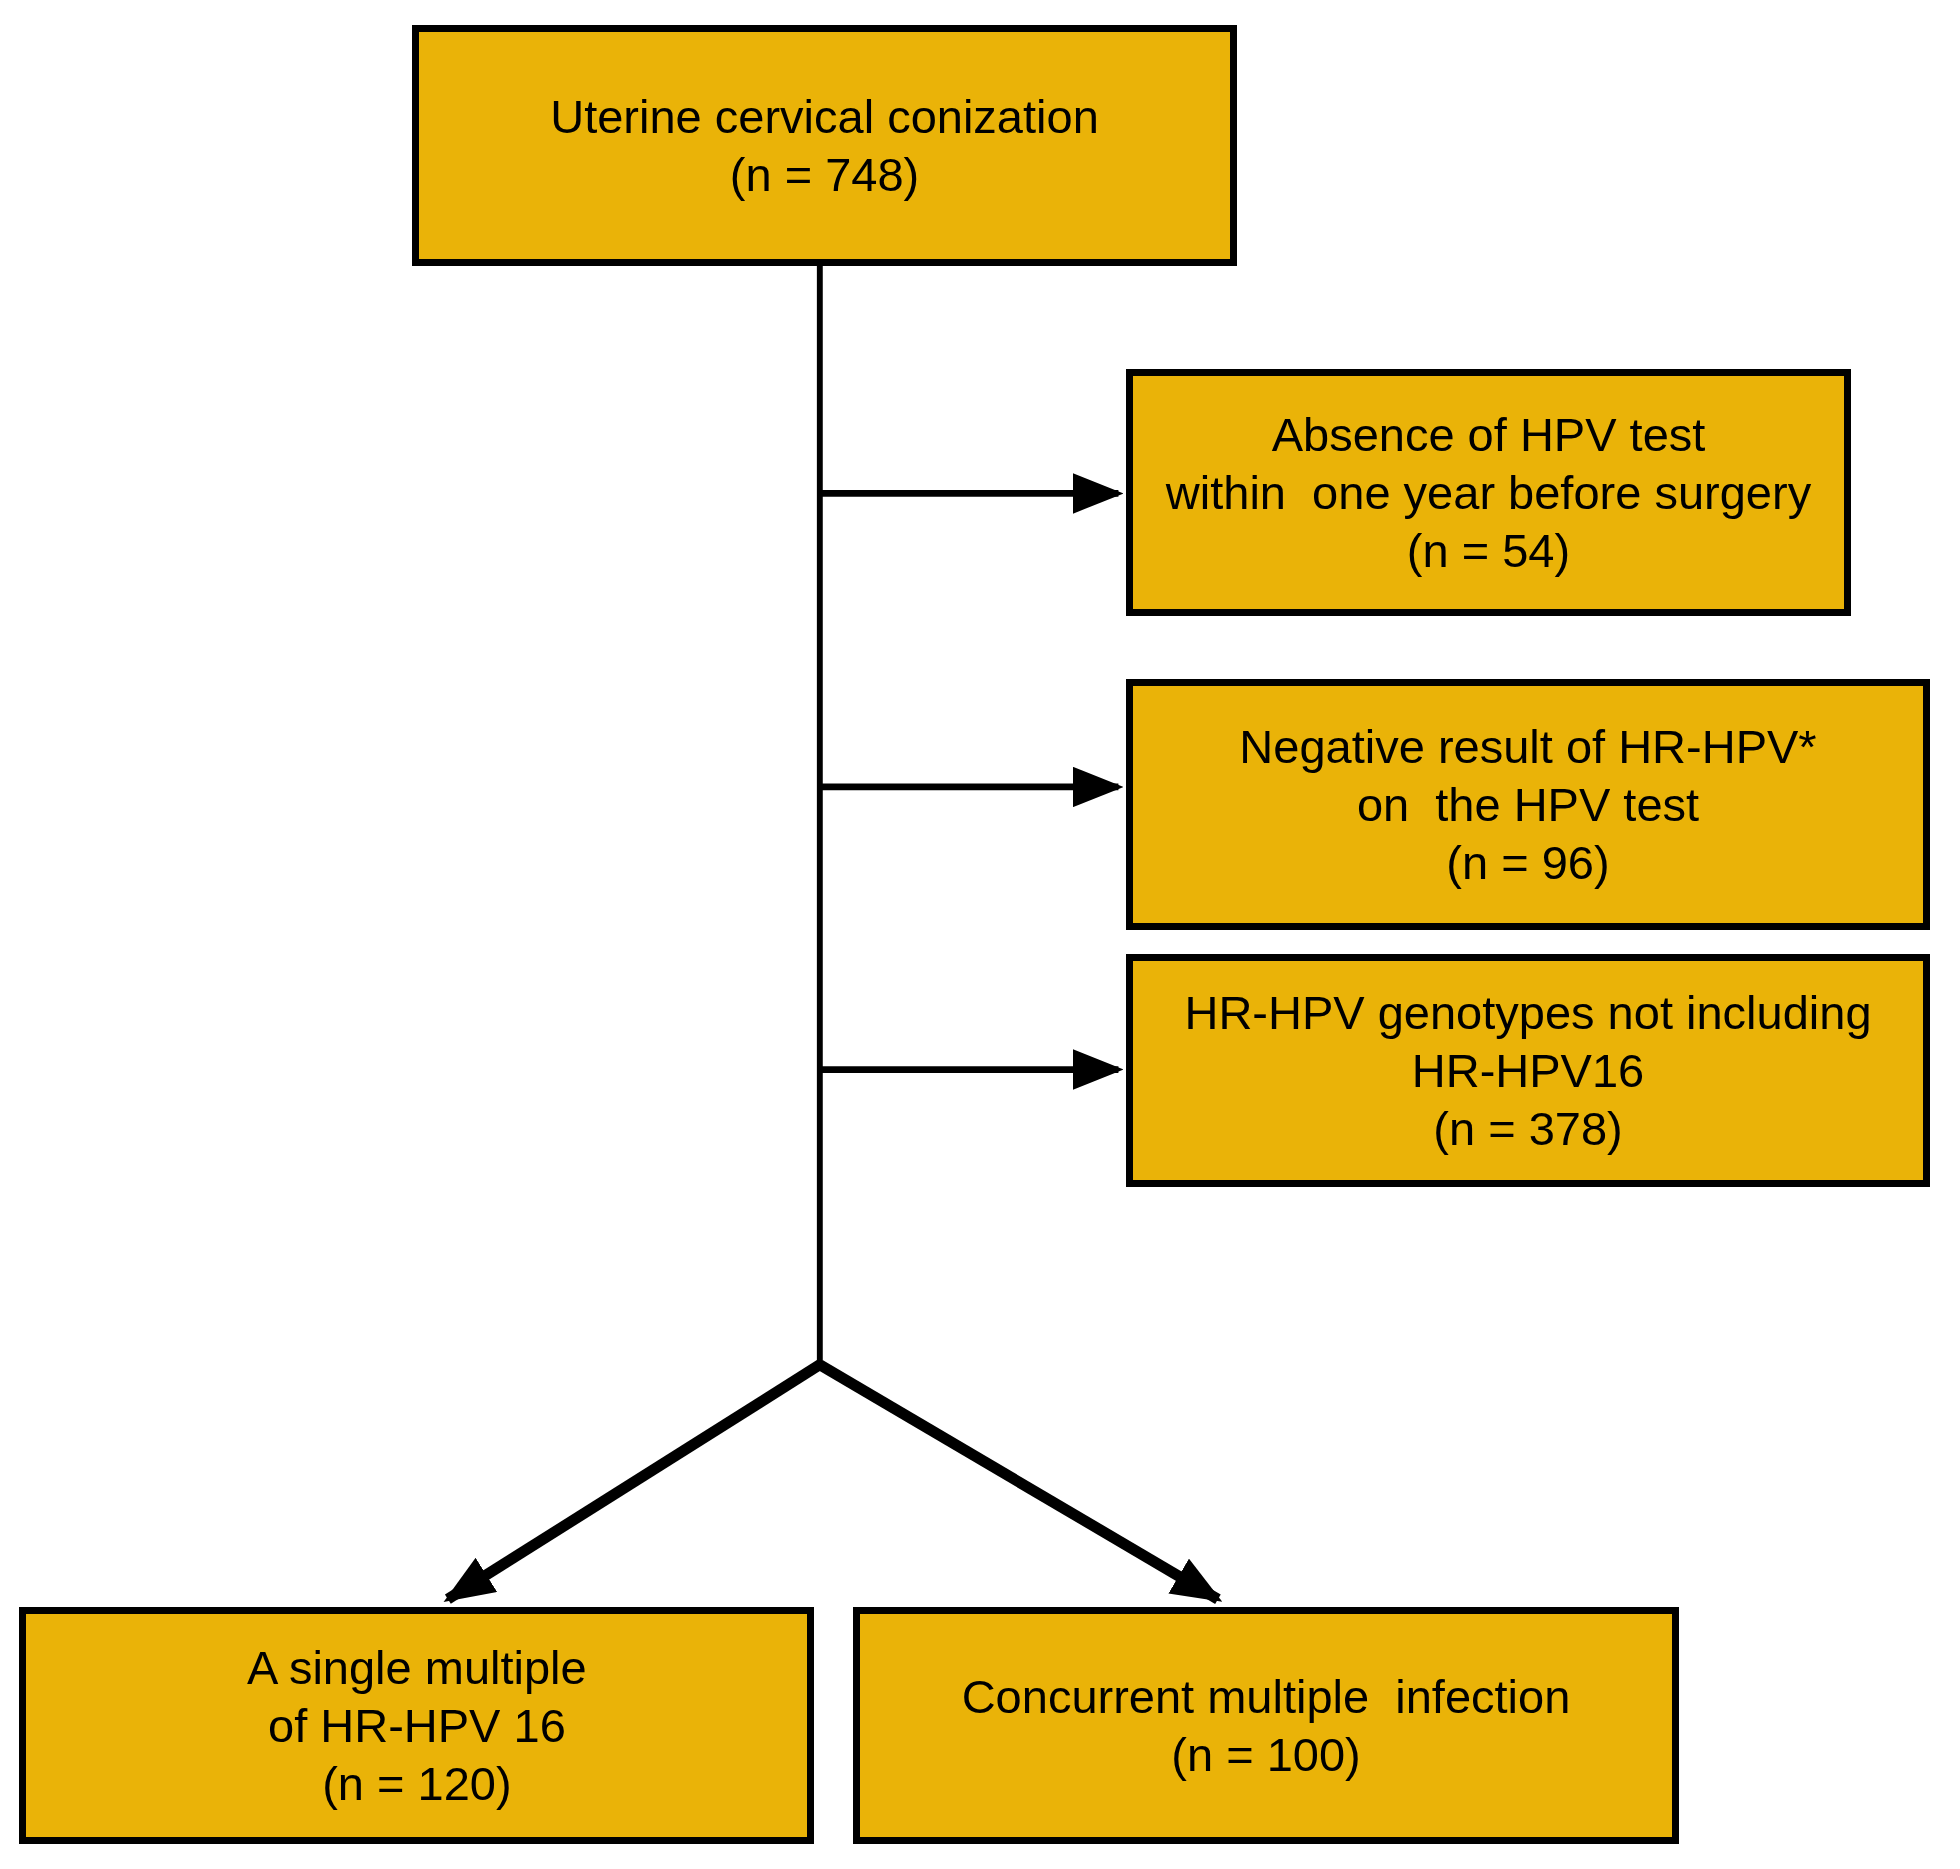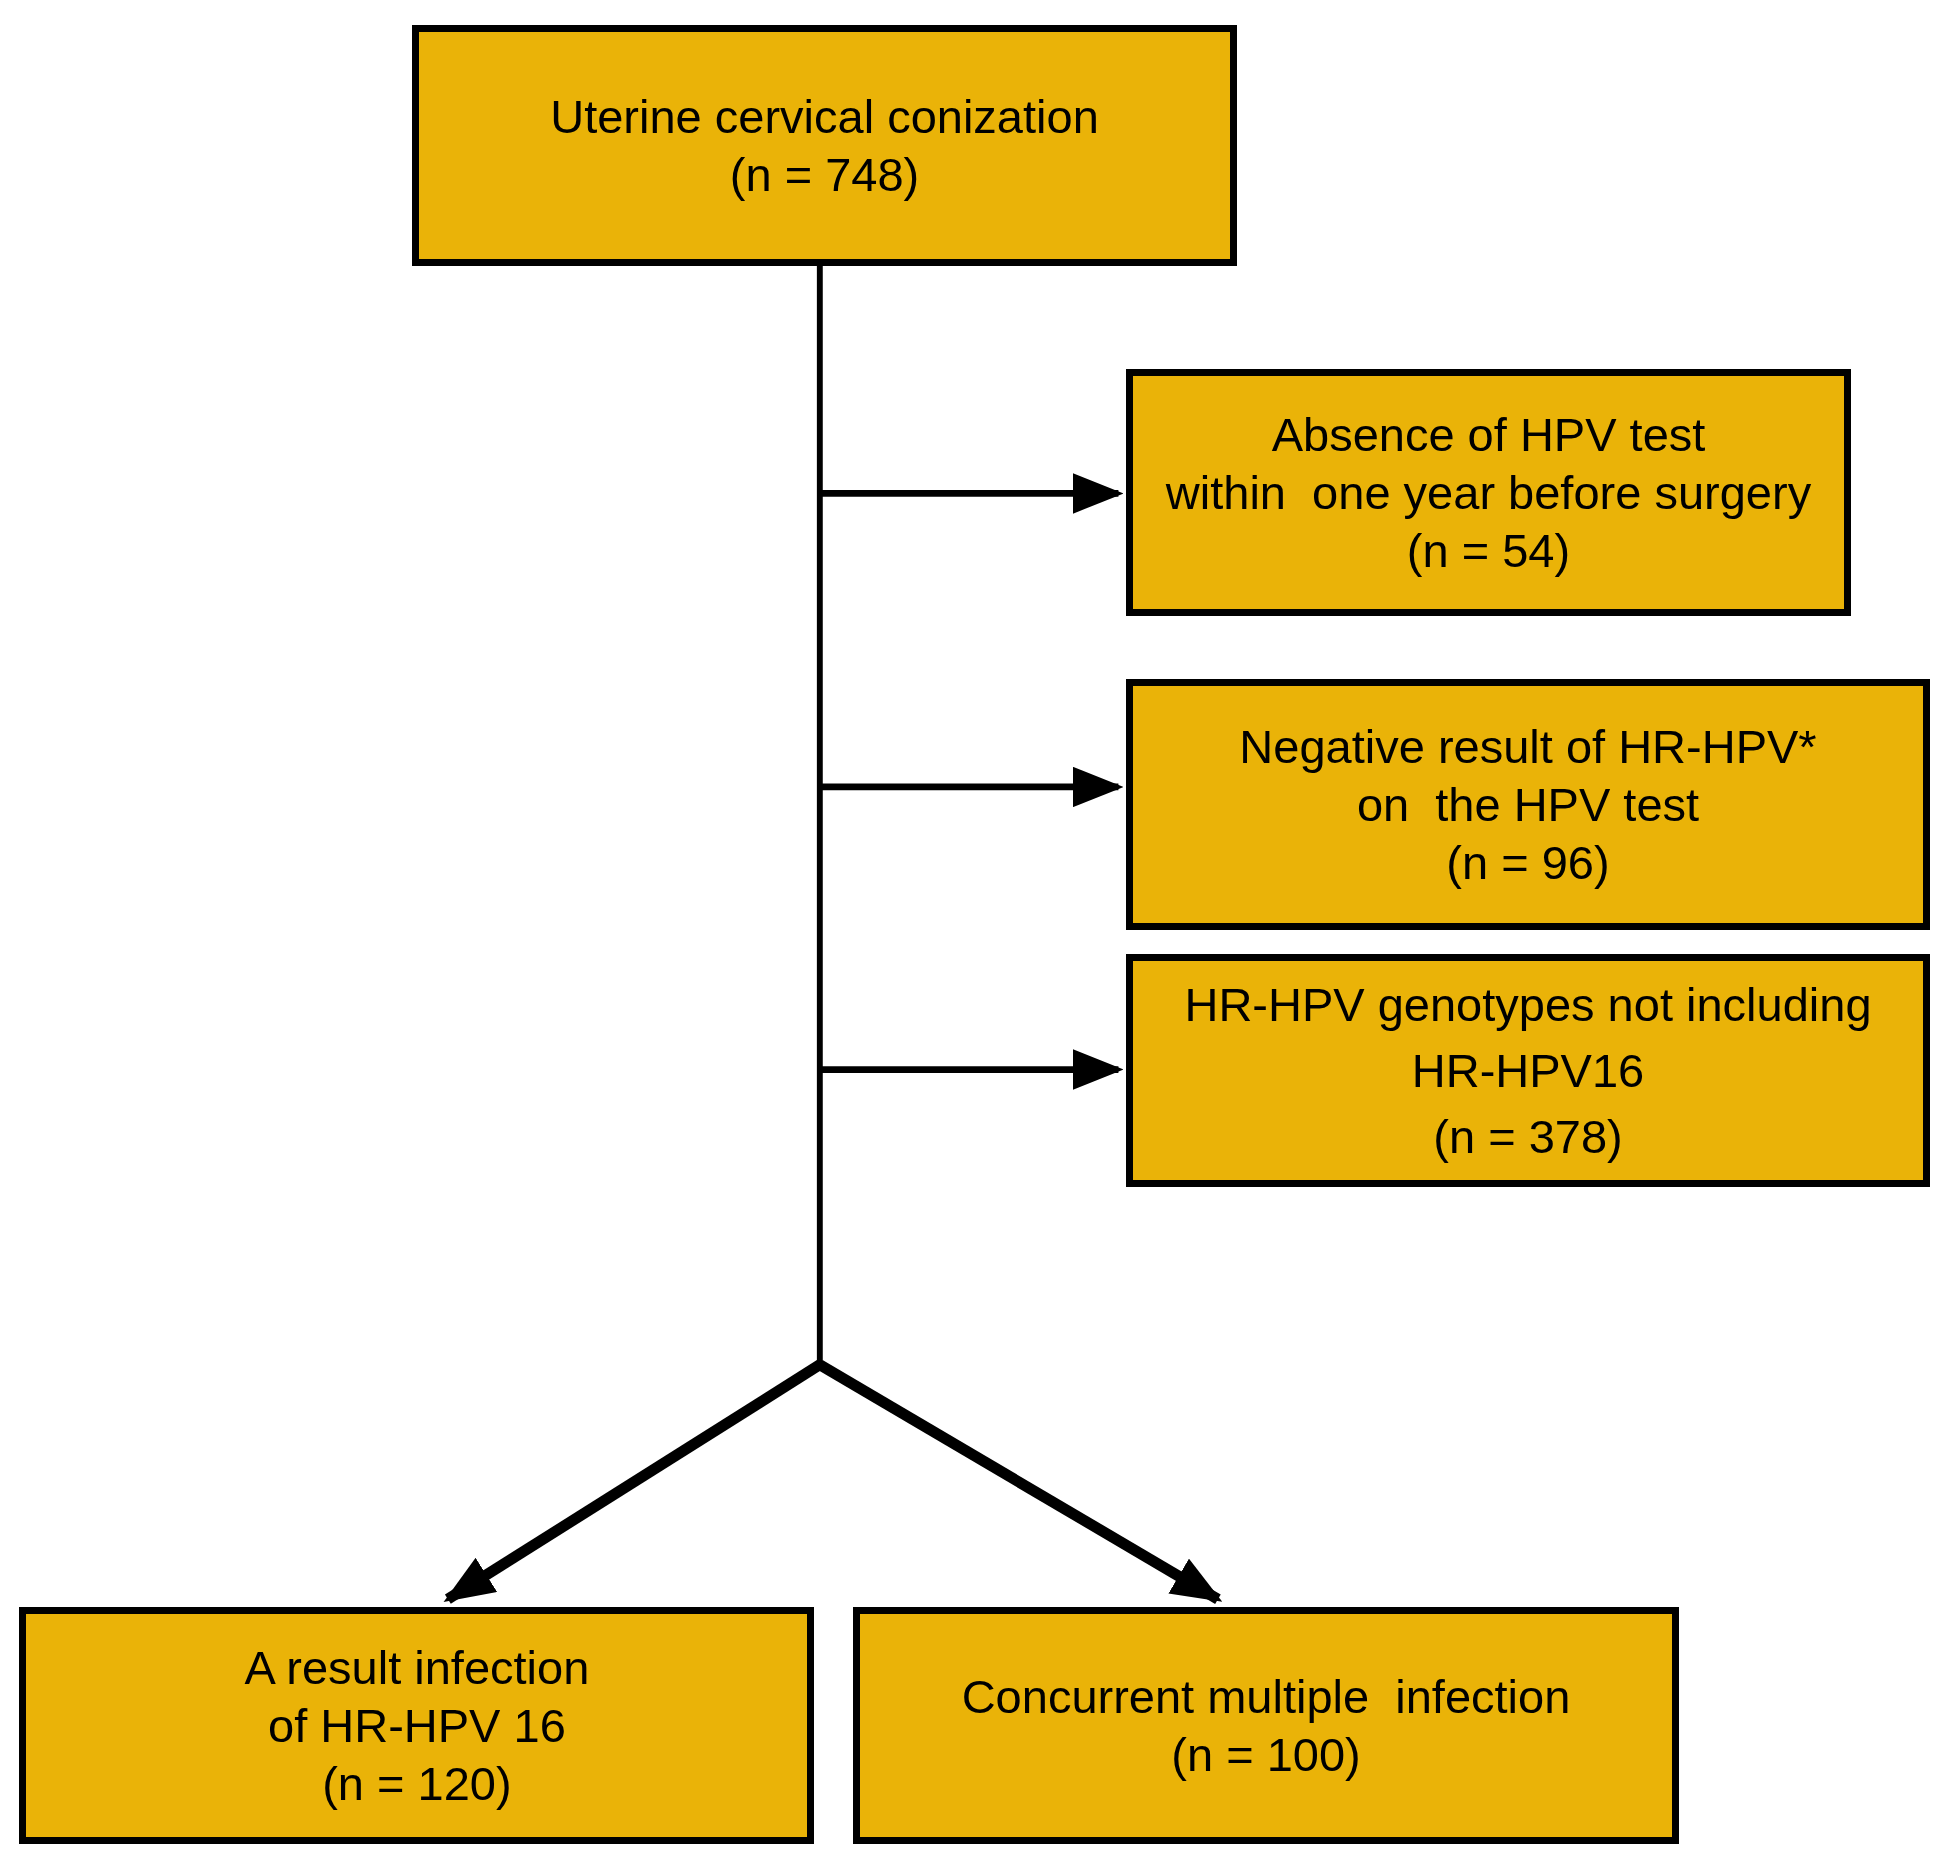--- a/index.html
+++ b/index.html
@@ -35,21 +35,21 @@
     font-size: 47px;
     line-height: 58px;
   }
   .fbox .bline {
     display: block;
     white-space: pre-wrap;
   }
   #box-source      { left: 412px;  top: 25px;   width: 825px; height: 241px; }
   #box-exclusion1  { left: 1126px; top: 369px;  width: 725px; height: 247px; }
   #box-exclusion2  { left: 1126px; top: 662px;  width: 804px; height: 251px; margin-top: 17px; }
-  #box-exclusion3  { left: 1126px; top: 954px; width: 804px; height: 233px; gap: 8px; }
+  #box-exclusion3  { left: 1126px; top: 954px; width: 804px; height: 233px; }
   #box-single      { left: 19.4px;   top: 1607px; width: 795px; height: 237px; }
   #box-multiple    { left: 853px; top: 1607px; width: 826px; height: 237px; }
 </style>
 </head>
 <body>
 
 <div id="canvas">
 
   <svg id="connectors" viewBox="0 0 2325 2217" xmlns="http://www.w3.org/2000/svg">
     <defs>
@@ -88,21 +88,21 @@
     <span class="bline">(n = 96)</span>
   </div>
 
   <div class="fbox" id="box-exclusion3">
     <span class="bline">HR-HPV genotypes not including</span>
     <span class="bline">HR-HPV16</span>
     <span class="bline">(n = 378)</span>
   </div>
 
   <div class="fbox" id="box-single">
-    <span class="bline">A result infection</span>
+    <span class="bline">A single multiple</span>
     <span class="bline">of HR-HPV 16</span>
     <span class="bline">(n = 120)</span>
   </div>
 
   <div class="fbox" id="box-multiple">
     <span class="bline">Concurrent multiple  infection</span>
     <span class="bline">(n = 100)</span>
   </div>
 
 </div>

